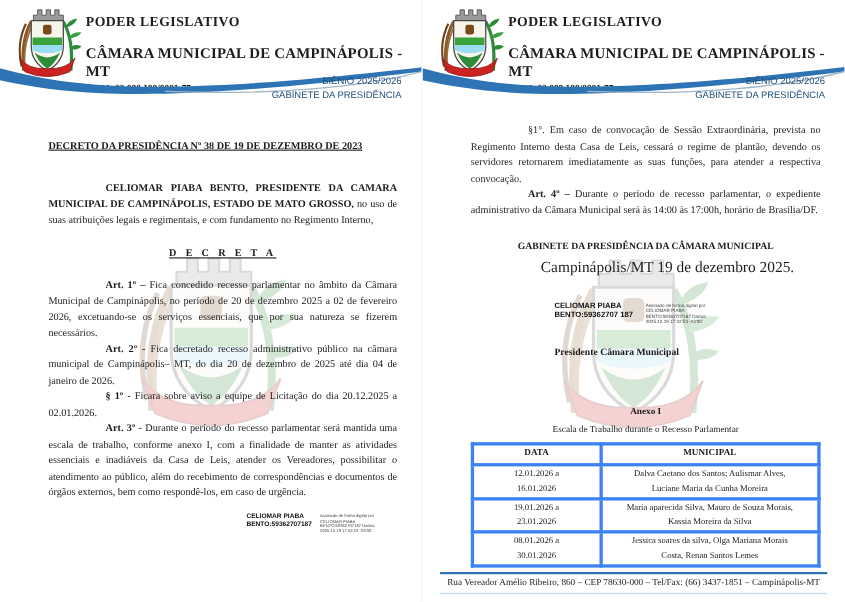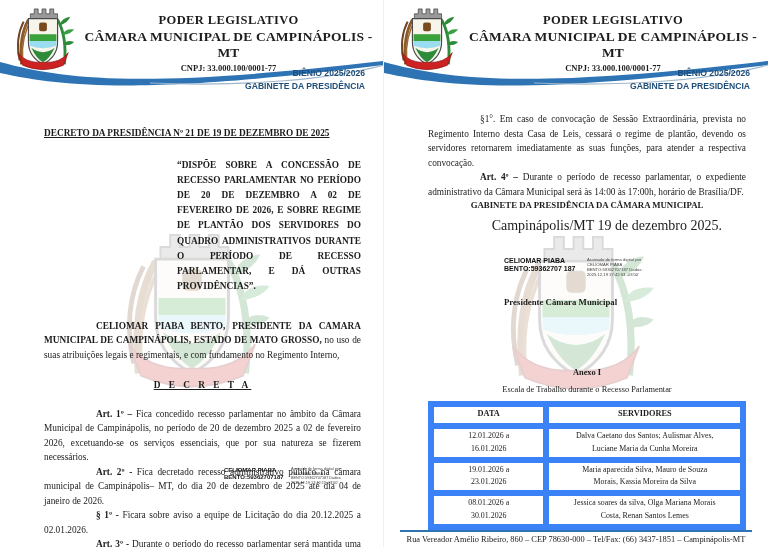--- a/index.html
+++ b/index.html
@@ -5,27 +5,27 @@
   * { box-sizing: border-box; margin: 0; padding: 0; }
   html,body { background:#ffffff; }
   body { width:768px; height:547px; font-family:"Liberation Serif", serif; color:#1c1c1c; }
   .sheet { display:flex; width:768px; height:547px; }
   .page { position:relative; width:384px; height:547px; background:#fff; display:flex; flex-direction:column; overflow:hidden; }
   .page-1 { border-right:1px solid #f0f0f0; }
 
   
   .hdr { position:relative; height:104px; flex:none; }
   .logo { position:absolute; left:9px; top:4px; width:68px; height:74px; }
-  .hdr-text { position:absolute; left:78px; right:4px; top:13px; text-align:center; }
+  .hdr-text { position:absolute; left:78px; right:4px; top:13px; text-align:left; }
   .ht1 { font-size:12.5px; font-weight:bold; letter-spacing:.4px; }
-  .ht2 { font-size:13.5px; font-weight:bold; letter-spacing:.2px; margin-top:1px; }
+  .ht2 { font-size:13.5px; font-weight:bold; letter-spacing:.2px; margin-top:13px; }
   .cnpj { font-size:8.5px; font-weight:bold; margin-top:2px; }
   .wave { position:absolute; left:0; top:57px; width:384px; height:34px; }
   .blue-lines { position:absolute; right:18px; top:67px; text-align:right;
-    font-family:"Liberation Sans", sans-serif; color:#1f4e79; font-weight:bold;
+    font-family:"Liberation Sans", sans-serif; color:#1f4e79; font-weight:normal;
     font-size:8.6px; line-height:1.55; }
 
   
   .doc-body { position:relative; flex:1; padding:8px 22px 0 44px; font-size:9.3px;
     line-height:1.56; text-align:justify; z-index:1; }
   .watermark { position:absolute; left:50%; top:118px; width:170px; height:186px;
     transform:translateX(-50%); opacity:.20; z-index:0; pointer-events:none; }
   .wm-2 { top:120px; }
   .content { position:relative; z-index:1; }
 
@@ -38,32 +38,32 @@
   .para { text-indent:52px; }
 
   
   .stamp { display:flex; gap:3px; font-family:"Liberation Sans", sans-serif; text-align:left; }
   .stamp .nm { font-weight:bold; color:#111; }
   .stamp .dt { color:#444; }
   .stamp1 { position:absolute; left:224px; top:363px; width:122px; }
   .stamp1 .nm { font-size:6px; line-height:1.2; width:64px; }
   .stamp1 .dt { font-size:3.8px; line-height:1.25; width:54px; }
 
-  .gabinete { text-align:center; font-weight:bold; font-size:8.8px; text-indent:0; }
+  .gabinete { text-align:center; font-weight:bold; font-size:8.8px; margin-top:18px; text-indent:0; }
   .dateline { text-align:right; padding-right:24px; font-size:14px; margin-top:2px; }
   .stamp2-wrap { margin:20px 0 0 76px; width:210px; }
   .stamp2 .nm { font-size:7px; line-height:1.15; width:80px; }
   .stamp2 .dt { font-size:4.2px; line-height:1.25; width:62px; }
   .president { font-weight:bold; font-size:8.8px; margin-top:18px; text-indent:0; }
 
-  .annex-title { text-align:center; font-weight:bold; font-size:8.4px; margin-top:57px; text-indent:0; }
+  .annex-title { text-align:center; font-weight:bold; font-size:8.4px; margin-top:40px; text-indent:0; }
   .annex-subtitle { text-align:center; font-size:8.4px; margin-top:4px; text-indent:0; }
   .annex-table { width:100%; border-collapse:collapse; margin-top:5px; font-size:7.9px;
     line-height:1.55; background:rgba(255,255,255,.65); }
-  .annex-table th, .annex-table td { border:6px solid #3b82f6; text-align:center;
+  .annex-table th, .annex-table td { border:3px solid #3b82f6; text-align:center;
     vertical-align:top; padding:1px 21px 2px;margin-top:24px; }
   .annex-table th { font-size:8.3px; font-weight:bold; }
   .annex-table .c-date { width:37%; }
 
   
   .ftr { flex:none; margin:0 16px 7px 16px; border-top:2px solid #2e74b5;
     border-bottom:1px solid #bdd7ee; padding:3px 2px 5px; text-align:center; z-index:1; }
   .ftr-address { font-size:8.4px; }
 </style>
 </head>
@@ -117,22 +117,21 @@
         <div>BIÊNIO 2025/2026</div>
         <div>GABINETE DA PRESIDÊNCIA</div>
       </div>
     </div>
 
     <div class="doc-body">
       <svg class="watermark">
           <use href="#brasao"></use>
         </svg>
       <div class="content">
-        <div class="decree-title">DECRETO DA PRESIDÊNCIA Nº 21 DE 19 DE DEZEMBRO DE 2025</div>
-        <p class="epigraph">“DISPÕE SOBRE A CONCESSÃO DE RECESSO PARLAMENTAR NO PERÍODO DE 20 DE DEZEMBRO A 02 DE FEVEREIRO DE 2026, E SOBRE REGIME DE PLANTÃO DOS SERVIDORES DO QUADRO ADMINISTRATIVOS DURANTE O PERÍODO DE RECESSO PARLAMENTAR, E DÁ OUTRAS PROVIDÊNCIAS”.</p>
+        <div class="decree-title">DECRETO DA PRESIDÊNCIA Nº 38 DE 19 DE DEZEMBRO DE 2023</div>
         <p class="preamble"><b>CELIOMAR PIABA BENTO, PRESIDENTE DA CAMARA MUNICIPAL DE CAMPINÁPOLIS, ESTADO DE MATO GROSSO,</b><span> no uso de suas atribuições legais e regimentais, e com fundamento no Regimento Interno,</span></p>
         <div class="decreta">D E C R E T A</div>
         <p class="para"><b>Art. 1º –</b><span> Fica concedido recesso parlamentar no âmbito da Câmara Municipal de Campinápolis, no período de 20 de dezembro 2025 a 02 de fevereiro 2026, excetuando-se os serviços essenciais, que por sua natureza se fizerem necessários.</span></p>
         <p class="para"><b>Art. 2º -</b><span> Fica decretado recesso administrativo público na câmara municipal de Campinápolis– MT, do dia 20 de dezembro de 2025 até dia 04 de janeiro de 2026.</span></p>
         <p class="para"><b>§ 1º -</b><span> Ficara sobre aviso a equipe de Licitação do dia 20.12.2025 a 02.01.2026.</span></p>
         <p class="para"><b>Art. 3º -</b><span> Durante o período do recesso parlamentar será mantida uma escala de trabalho, conforme anexo I, com a finalidade de manter as atividades essenciais e inadiáveis da Casa de Leis, atender os Vereadores, possibilitar o atendimento ao público, além do recebimento de correspondências e documentos de órgãos externos, bem como respondê-los, em caso de urgência.</span></p>
       </div>
       <div class="stamp stamp1">
         <div class="nm">CELIOMAR PIABA BENTO:59362707187</div>
         <div class="dt">Assinado de forma digital por CELIOMAR PIABA BENTO:59362707187 Dados: 2025.12.19 17:42:23 -03'00'</div>
@@ -179,21 +178,21 @@
           <div class="president">Presidente Câmara Municipal</div>
         </div>
 
         <div class="annex-title">Anexo I</div>
         <div class="annex-subtitle">Escala de Trabalho durante o Recesso Parlamentar</div>
 
         <table class="annex-table">
           <thead>
             <tr>
               <th class="c-date">DATA</th>
-              <th>SERVIDORES</th>
+              <th>MUNICIPAL</th>
             </tr>
           </thead>
           <tbody>
             <tr>
               <td>12.01.2026 a 16.01.2026</td>
               <td>Dalva Caetano dos Santos; Aulismar Alves, Luciane Maria da Cunha Moreira</td>
             </tr>
             <tr>
               <td>19.01.2026 a 23.01.2026</td>
               <td>Maria aparecida Silva, Mauro de Souza Morais, Kassia Moreira da Silva</td>

